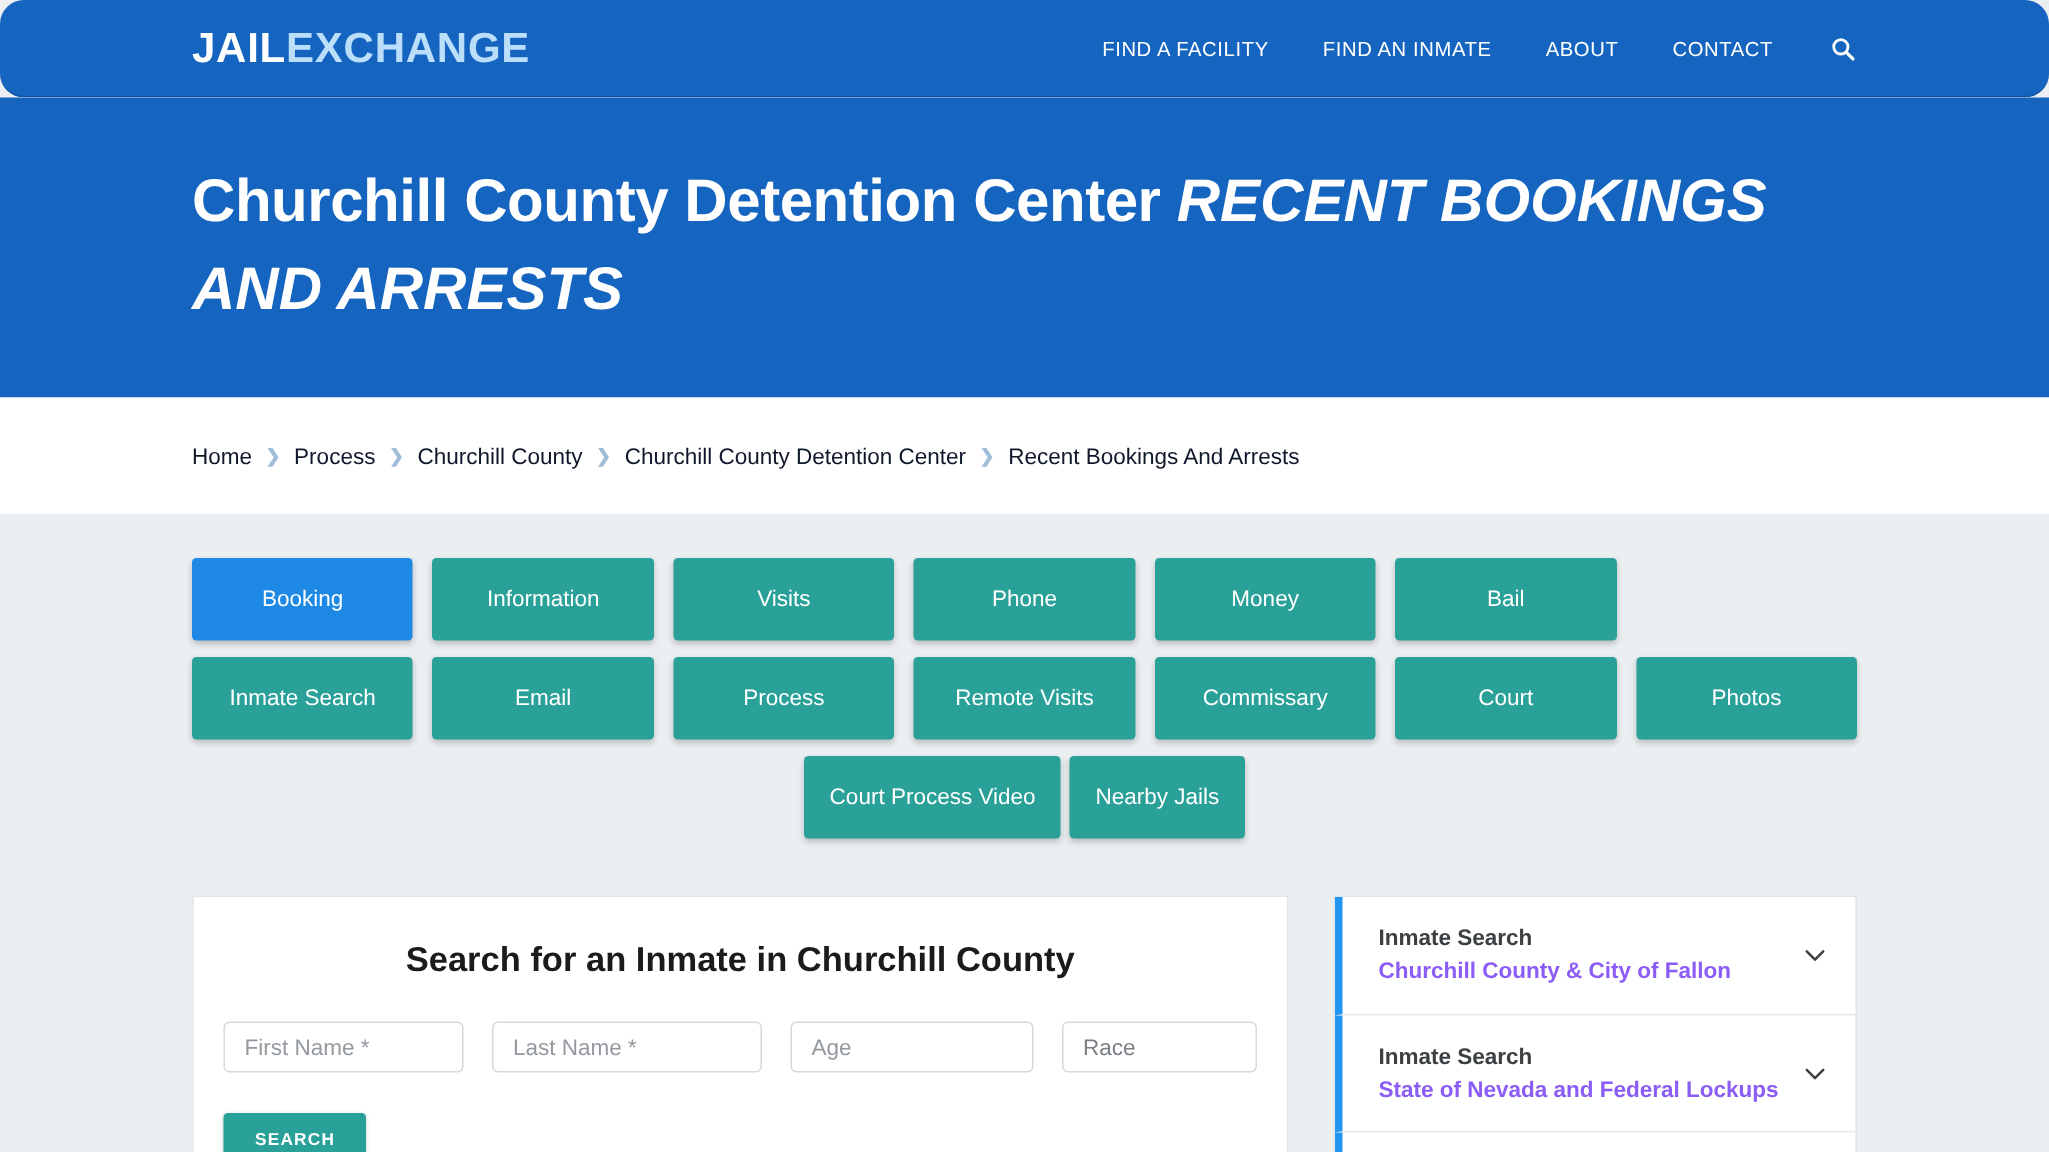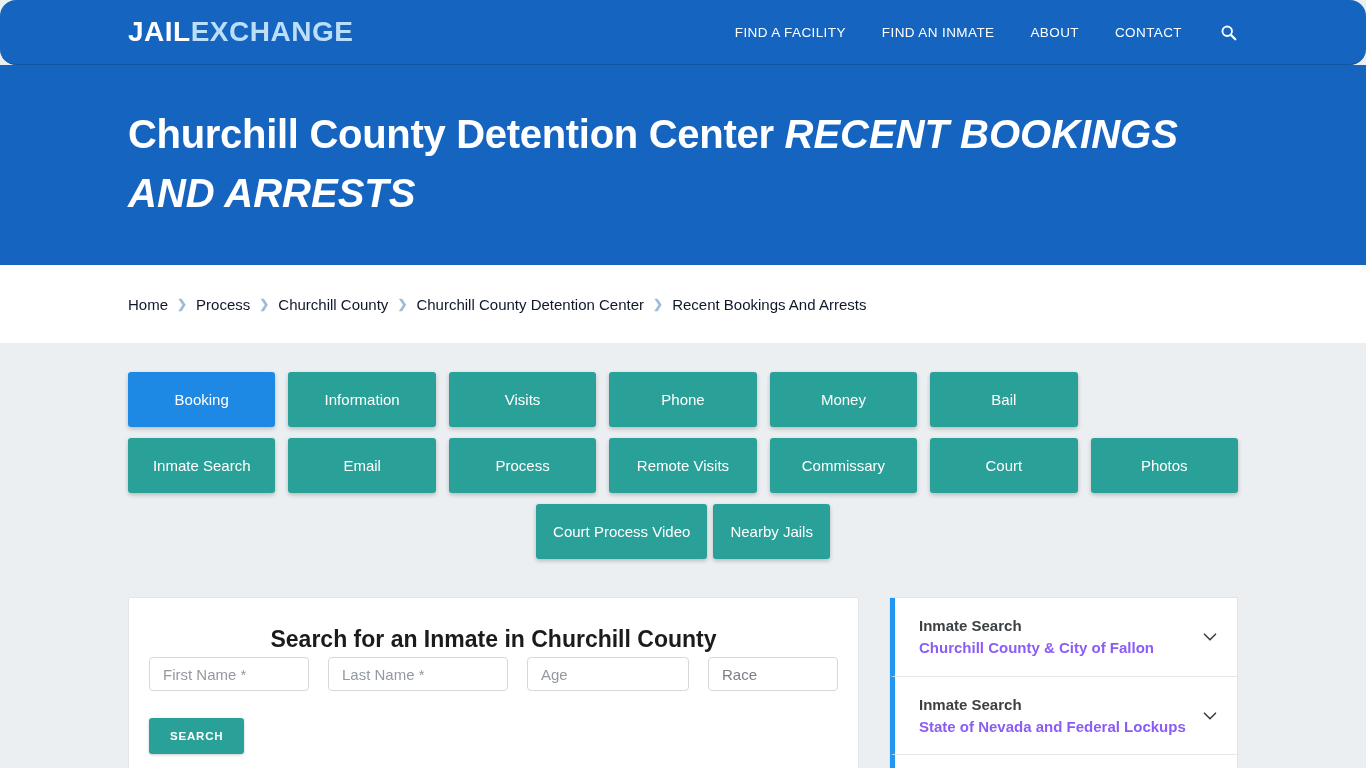--- a/index.html
+++ b/index.html
@@ -147,21 +147,21 @@
     background: #ffffff;
     border: 1px solid #e3e6e8;
     border-radius: 2px;
     padding: 28px 20px 40px 20px;
   }
   .searchcard h2 {
     text-align: center;
     font-size: 23px;
     color: #1b1b1b;
     font-weight: bold;
-    margin-bottom: 4px;
+    margin-bottom: 28px;
   }
   .formrow { display: flex; gap: 19px; }
   .formrow input, .formrow select {
     height: 34px;
     border: 1px solid #d6d8da;
     border-radius: 4px;
     padding: 0 13px;
     font-size: 15px;
     color: #7a7f85;
     font-family: "Liberation Sans", sans-serif;

